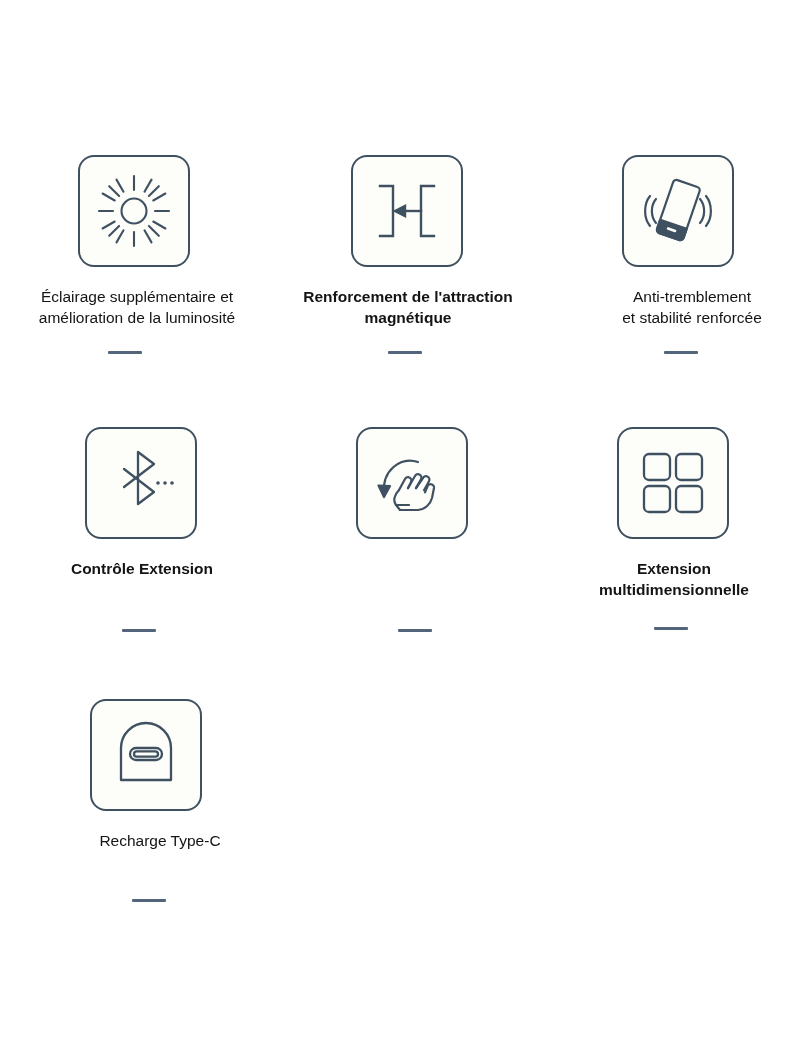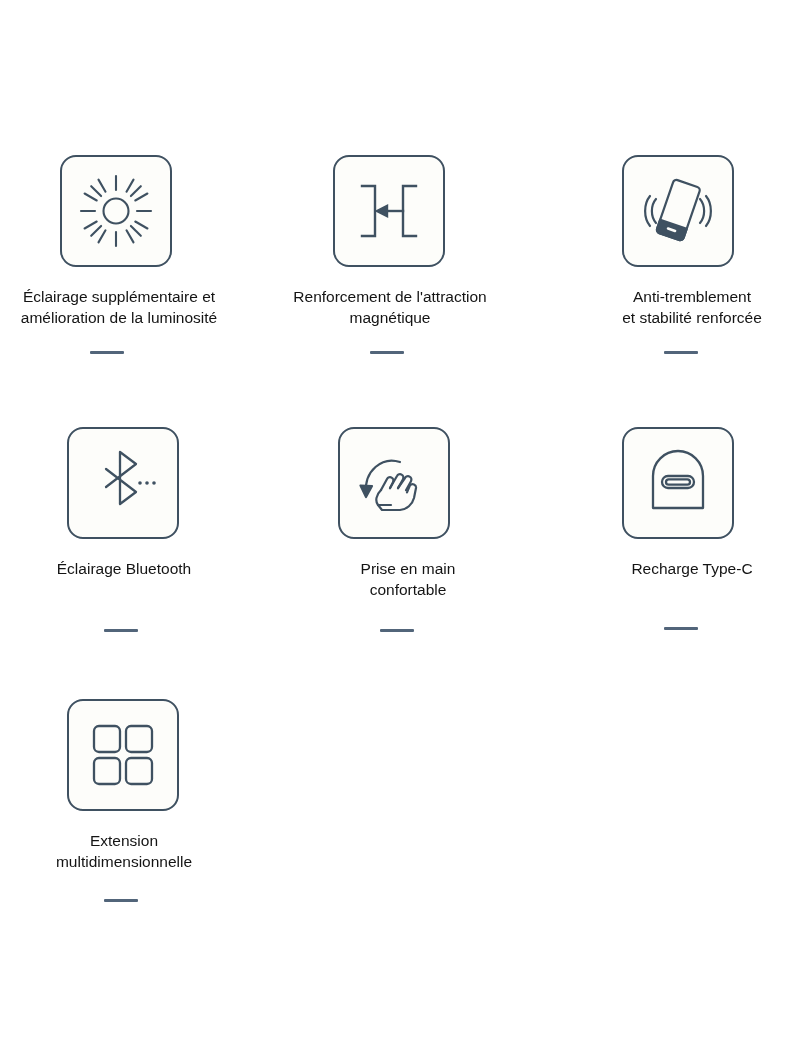--- a/index.html
+++ b/index.html
@@ -70,21 +70,21 @@
     font-size: 15.5px;
     line-height: 1.35;
     color: #141414;
     white-space: pre-line;
     width: 248px;
   }
   .caption.center { text-align: center; }
   .caption.left   { text-align: center; }
 
   .cell.col-1 .caption { margin-left: -10px; }
-  .cell.col-2 .caption { margin-left: 0px; }
+  .cell.col-2 .caption { margin-left: 0px; font-weight: bold; }
   .cell.col-3 .caption { margin-left: 36px; }
 
   
   .divider {
     position: absolute;
     width: 34px;
     height: 3px;
     background: #52657a;
     border-radius: 1px;
   }
@@ -179,71 +179,69 @@
       <div class="icon-card">
         <span>
           <svg width="78" height="78" viewBox="0 0 78 78" fill="none" stroke="#3f5161" stroke-width="2.3" stroke-linecap="round" stroke-linejoin="round">
             <polyline points="22,25 52,48 36,60 36,8 52,20 22,43"></polyline>
             <circle cx="56" cy="39" r="1.8" fill="#3f5161" stroke="none"></circle>
             <circle cx="63" cy="39" r="1.8" fill="#3f5161" stroke="none"></circle>
             <circle cx="70" cy="39" r="1.8" fill="#3f5161" stroke="none"></circle>
           </svg>
         </span>
       </div>
-      <div class="caption center">Éclairage Bluetooth</div>
+      <div class="caption center">Contrôle Extension</div>
       <div class="divider"></div>
     </div>
 
     <div class="cell row-2 col-3">
       <div class="icon-card">
         <span>
           <svg width="80" height="80" viewBox="0 0 80 80" fill="none" stroke="#3f5161" stroke-width="2.2" stroke-linecap="round" stroke-linejoin="round">
 
             <path d="M12 50 C10 28 28 13 46 19"></path>
             <polygon points="12,54 6.5,42.5 18,43" fill="#3f5161" stroke="#3f5161"></polygon>
 
             <path d="M27 47 l6 -11 a3.4 3.4 0 0 1 6 3.2 l-3 6"></path>
             <path d="M36 45 l7 -12 a3.4 3.4 0 0 1 6 3.2 l-5 9"></path>
             <path d="M44 45 l7 -10 a3.4 3.4 0 0 1 6 3.2 l-5 9"></path>
 
             <path d="M27 47 C22 52 21 58 24 62 l4 5 h18 a16 16 0 0 0 14 -12 l2 -10 a3.4 3.4 0 0 0 -6 -2.6 l-3 7"></path>
             <path d="M24 62 h13"></path>
           </svg>
         </span>
       </div>
-      <div class="caption left">Prise en main
-confortable</div>
-      <div class="divider"></div>
-    </div>
-
-
-    <div class="cell row-3 col-3">
-      <div class="icon-card">
-        <span>
-          <svg width="76" height="76" viewBox="0 0 76 76" fill="none" stroke="#3f5161" stroke-width="2.3" stroke-linecap="round" stroke-linejoin="round">
-            <path d="M13 63 V31 a25 25 0 0 1 50 0 V63 z"></path>
-            <rect x="22" y="31" width="32" height="12" rx="6"></rect>
-            <rect x="26" y="34.3" width="24" height="5.4" rx="2.7"></rect>
-          </svg>
-        </span>
-      </div>
-      <div class="caption left">Recharge Type-C</div>
-      <div class="divider"></div>
-    </div>
+      <div class="divider"></div>
+    </div>
+
 
     <div class="cell row-3 col-2">
       <div class="icon-card">
         <span>
           <svg width="74" height="74" viewBox="0 0 74 74" fill="none" stroke="#3f5161" stroke-width="2.3">
             <rect x="8" y="8" width="26" height="26" rx="5"></rect>
             <rect x="40" y="8" width="26" height="26" rx="5"></rect>
             <rect x="8" y="40" width="26" height="26" rx="5"></rect>
             <rect x="40" y="40" width="26" height="26" rx="5"></rect>
           </svg>
         </span>
       </div>
       <div class="caption left">Extension
 multidimensionnelle</div>
       <div class="divider"></div>
     </div>
 
+    <div class="cell row-3 col-3">
+      <div class="icon-card">
+        <span>
+          <svg width="76" height="76" viewBox="0 0 76 76" fill="none" stroke="#3f5161" stroke-width="2.3" stroke-linecap="round" stroke-linejoin="round">
+            <path d="M13 63 V31 a25 25 0 0 1 50 0 V63 z"></path>
+            <rect x="22" y="31" width="32" height="12" rx="6"></rect>
+            <rect x="26" y="34.3" width="24" height="5.4" rx="2.7"></rect>
+          </svg>
+        </span>
+      </div>
+      <div class="caption left">Recharge Type-C</div>
+      <div class="divider"></div>
+    </div>
+
   </div>
 </div>
 
 </body></html>

